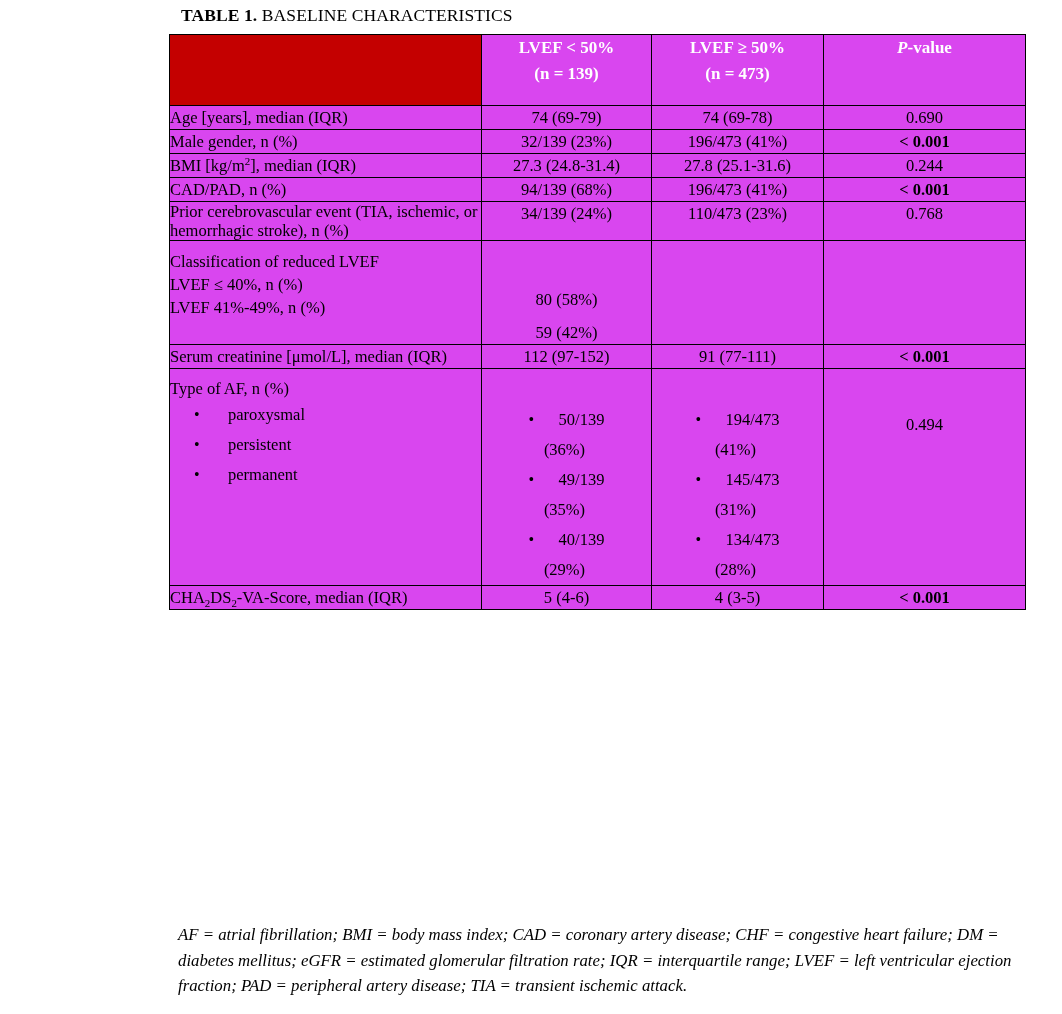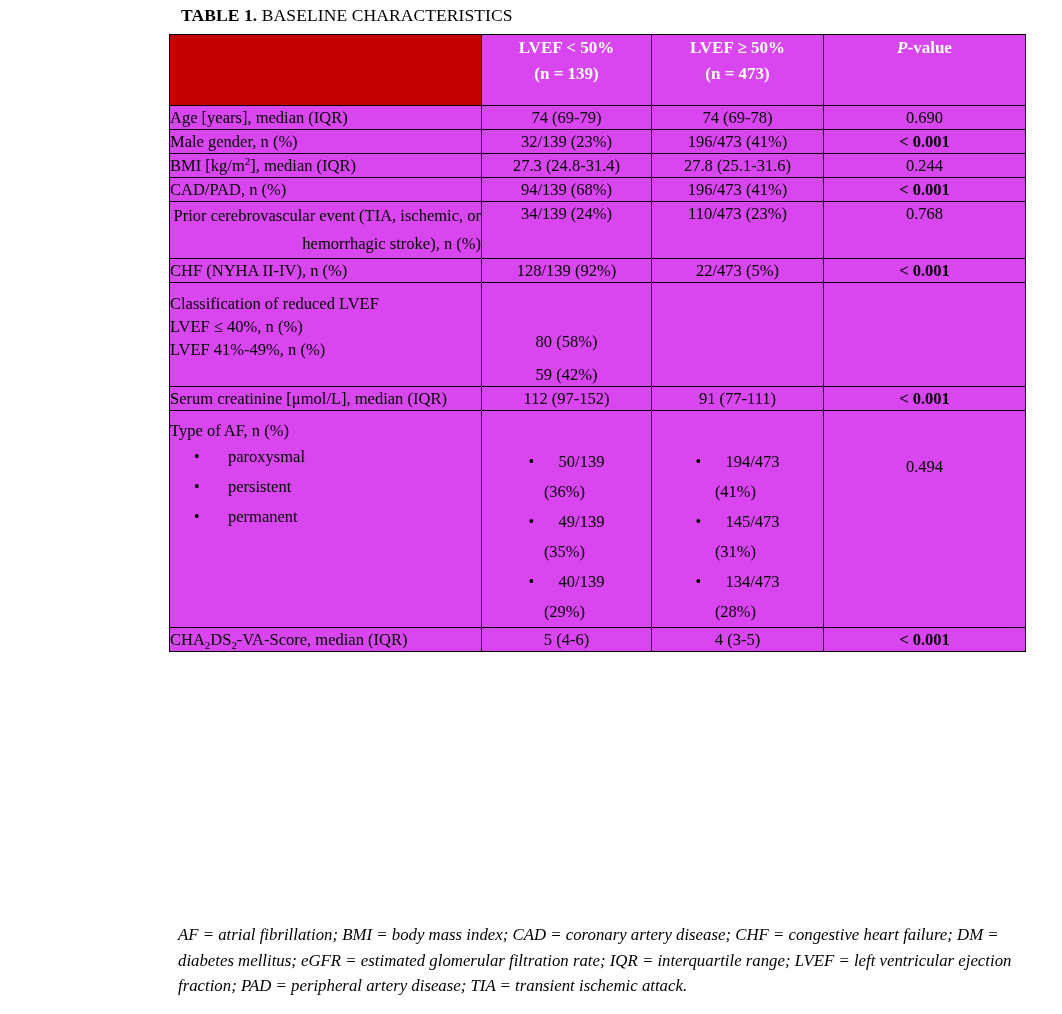--- a/index.html
+++ b/index.html
@@ -203,32 +203,26 @@
       </tr>
 
       <tr>
         <td class="label">CAD/PAD, n (%)</td>
         <td class="val">94/139 (68%)</td>
         <td class="val">196/473 (41%)</td>
         <td class="val bold">&lt; 0.001</td>
       </tr>
 
       <tr>
-        <td class="label" style="line-height:28px;text-align:right;">Prior cerebrovascular event (TIA, ischemic, or hemorrhagic stroke), n (%)</td>
+        <td class="label" style="line-height:19px;">Prior cerebrovascular event (TIA, ischemic, or hemorrhagic stroke), n (%)</td>
         <td class="val">34/139 (24%)</td>
         <td class="val">110/473 (23%)</td>
         <td class="val">0.768</td>
       </tr>
 
-      <tr>
-        <td class="label">CHF (NYHA II-IV), n (%)</td>
-        <td class="val">128/139 (92%)</td>
-        <td class="val">22/473 (5%)</td>
-        <td class="val bold">&lt; 0.001</td>
-      </tr>
 
       <tr>
         <td class="label" style="padding-top:9px;">
           <div class="clsline">Classification of reduced LVEF</div>
           <div class="clsline">LVEF ≤ 40%, n (%)</div>
           <div class="clsline">LVEF 41%-49%, n (%)</div>
         </td>
         <td class="val" style="padding-top:47px;">
           <div>80 (58%)</div>
           <div class="spacer-sm"></div>

